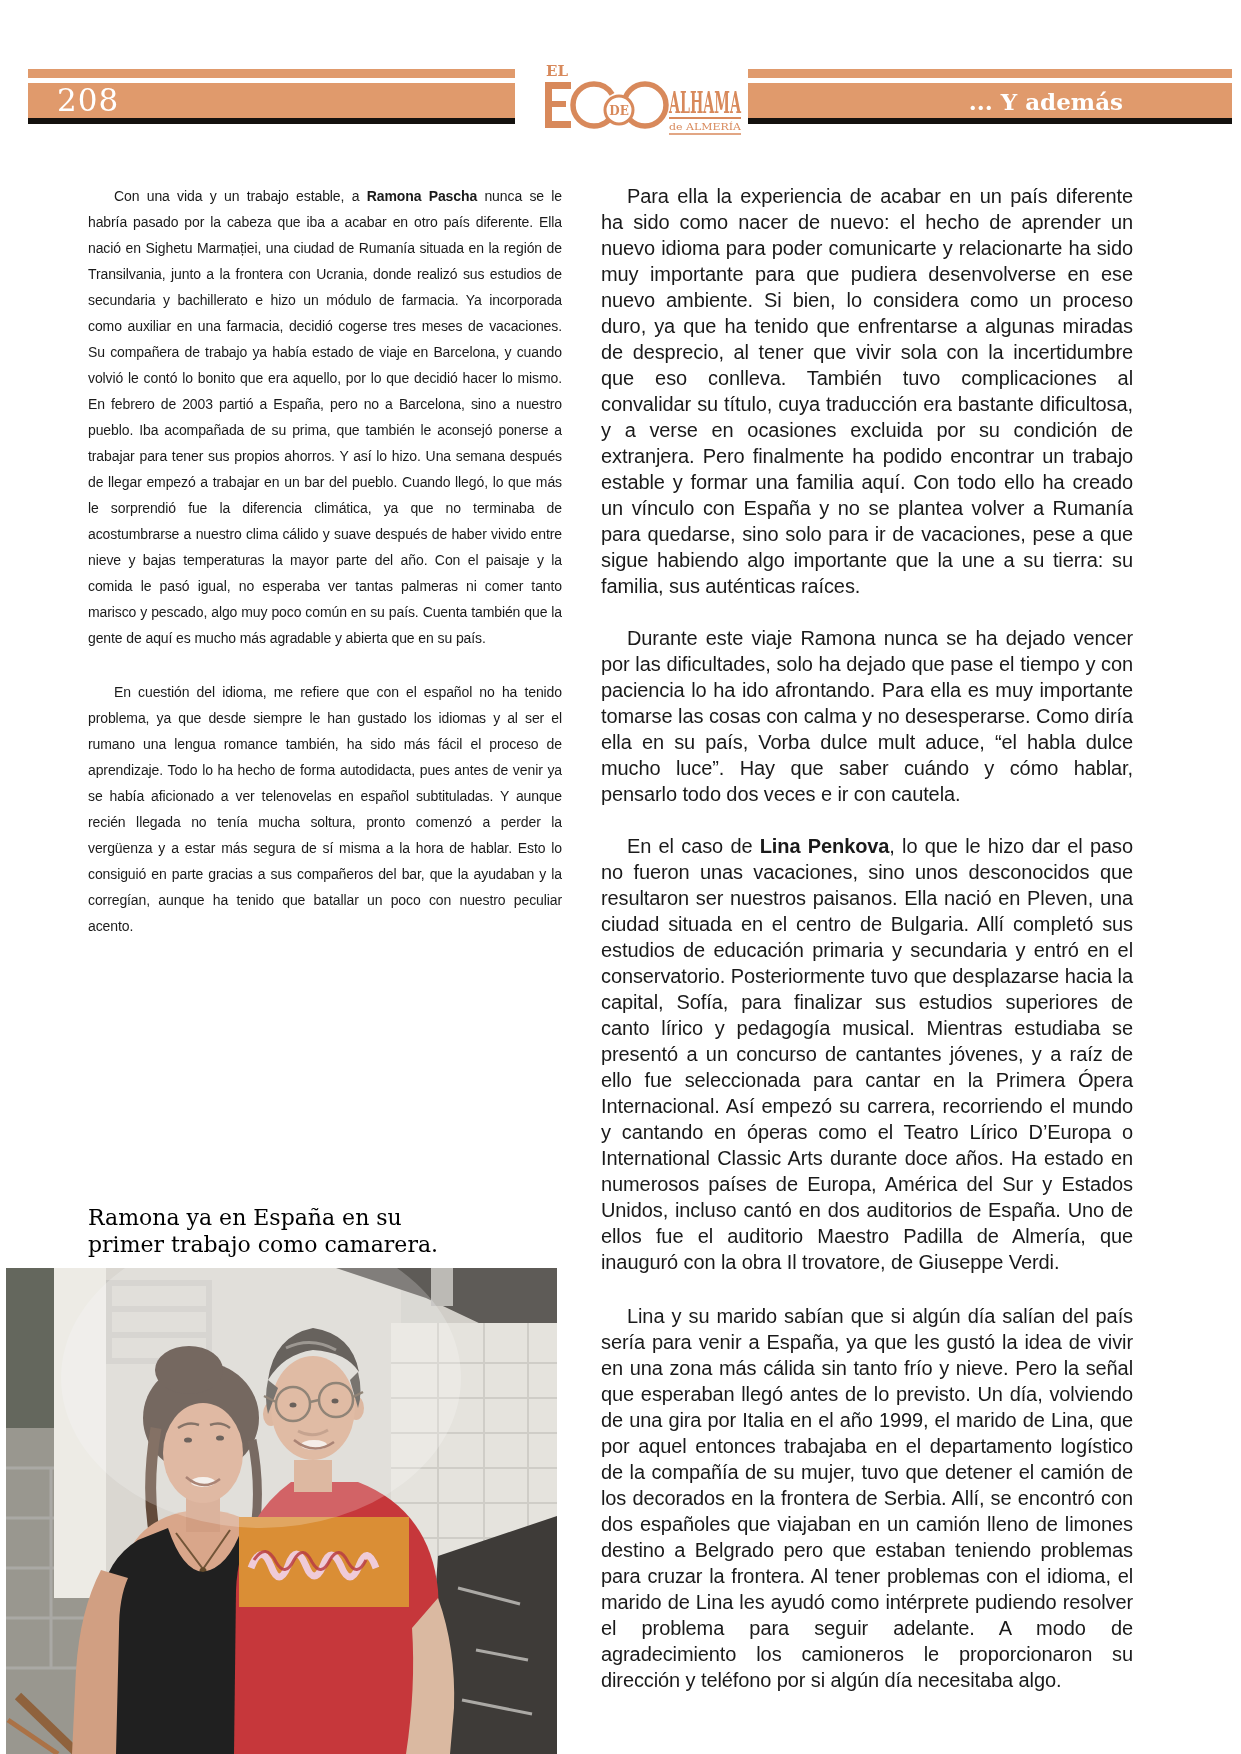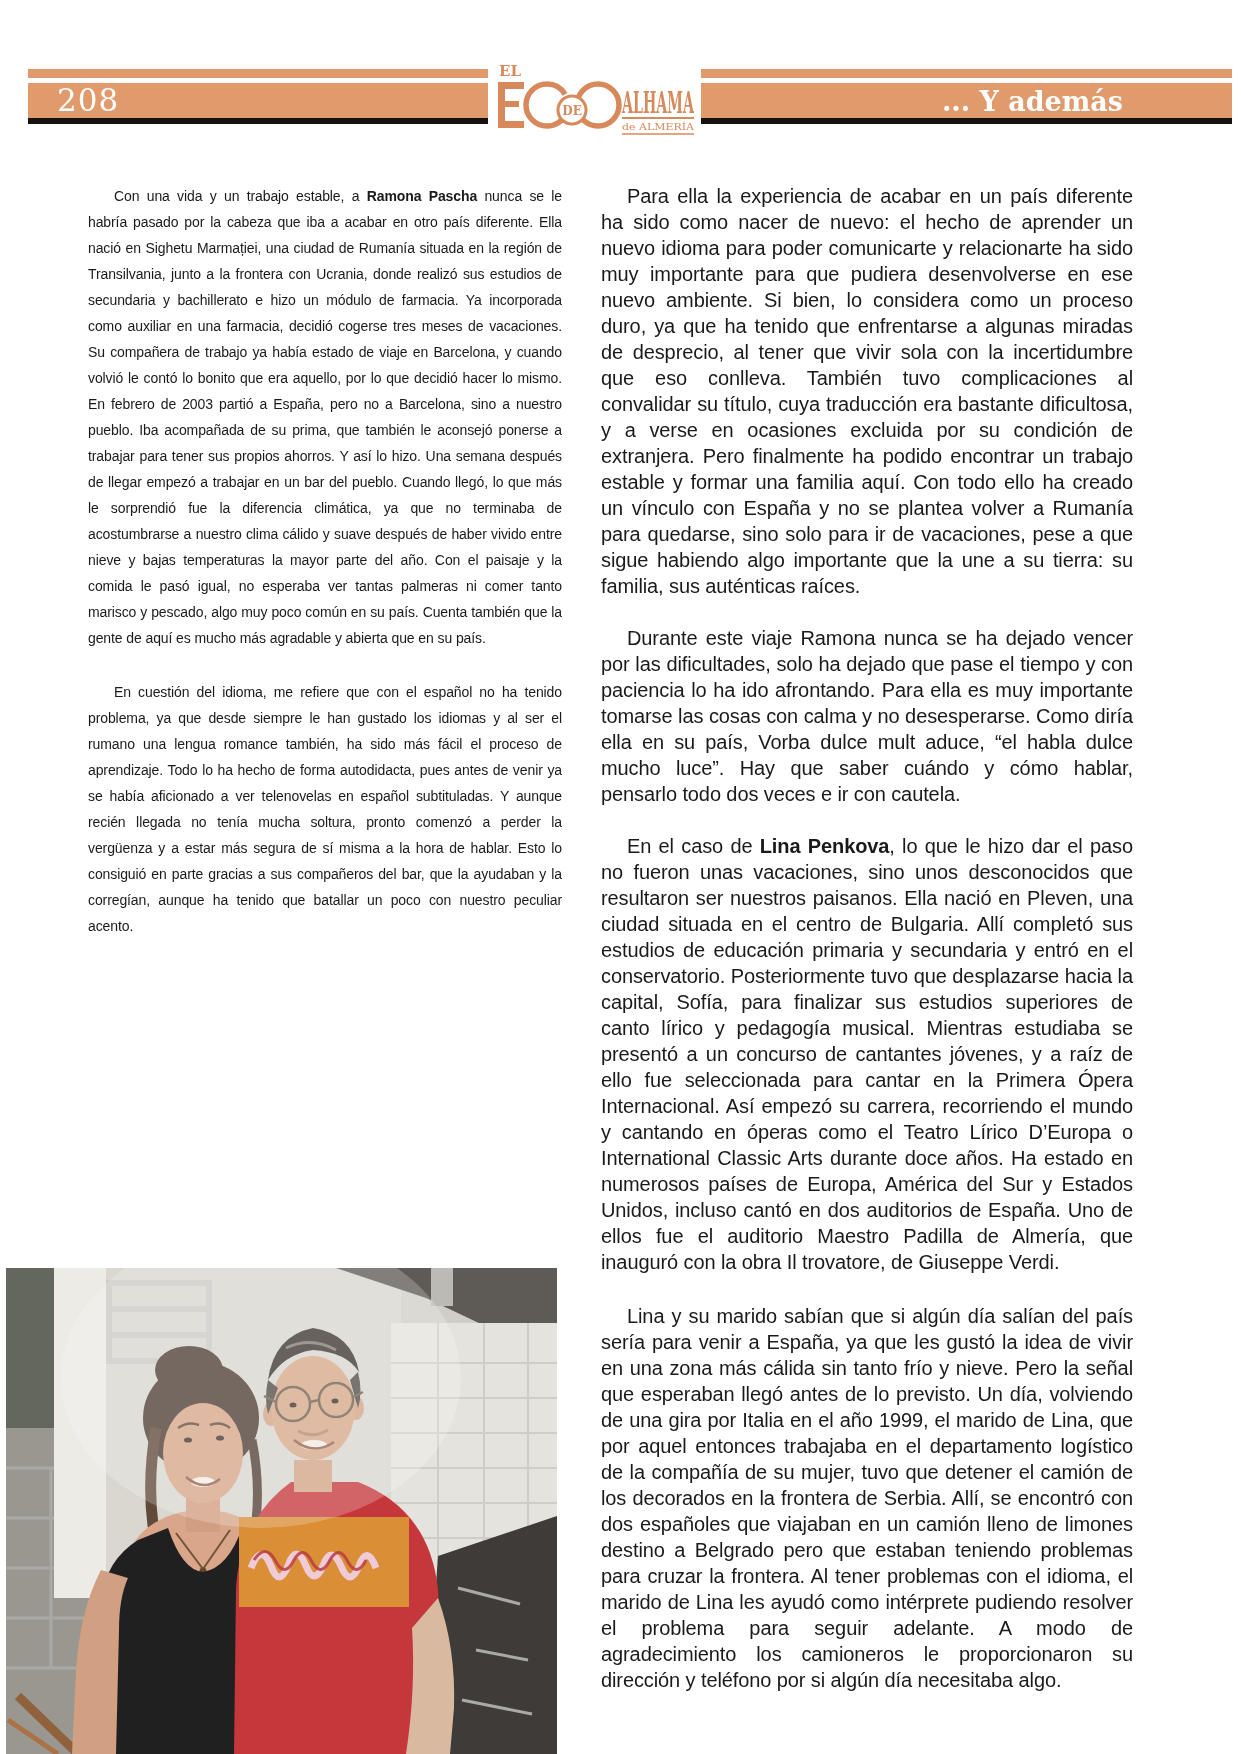--- a/index.html
+++ b/index.html
@@ -5,22 +5,22 @@
   html,body{margin:0;padding:0;background:#ffffff;}
   .page{position:relative;width:1241px;height:1754px;background:#ffffff;overflow:hidden;
         font-family:"Liberation Sans",sans-serif;color:#1a1a1a;}
   
   .rule-top{position:absolute;left:28px;top:69px;width:1204px;height:9px;}
   .head-bar{position:absolute;left:28px;top:83px;width:1204px;height:35px;}
   .rule-black{position:absolute;left:28px;top:118px;width:1204px;height:6px;}
   .pagenum{position:absolute;left:57px;top:82px;height:37px;line-height:37px;
            font-family:"DejaVu Serif",serif;font-weight:normal;font-size:31px;color:#ffffff;letter-spacing:1px;}
   .section-label{position:absolute;right:118px;top:85px;height:33px;line-height:33px;
-           font-family:"DejaVu Serif",serif;font-weight:bold;font-size:27px;color:#ffffff;}
-  .logo-box{position:absolute;left:488px;top:56px;width:213px;height:82px;background:#ffffff;}
+           font-family:"DejaVu Serif",serif;font-weight:bold;font-size:23px;color:#ffffff;}
+  .logo-box{position:absolute;left:515px;top:56px;width:213px;height:82px;background:#ffffff;padding-left:20px;}
   
   .col{position:absolute;top:183px;}
   .col-left{left:88px;width:474px;}
   .col-right{left:601px;width:532px;}
   .para{margin:0 0 26px 0;text-align:justify;text-indent:26px;
         font-size:14px;line-height:26px;letter-spacing:-0.1px;}
   .col-right .para{font-size:20px;}
   .para:last-child{margin-bottom:0;margin-top:28px;}
   .b{font-weight:bold;}
   .i{}
@@ -72,20 +72,21 @@
       <p class="para"><span>Con una vida y un trabajo estable, a </span><span class="b">Ramona Pascha</span><span> nunca se le habría pasado por la cabeza que iba a acabar en otro país diferente. Ella nació en Sighetu Marmației, una ciudad de Rumanía situada en la región de Transilvania, junto a la frontera con Ucrania, donde realizó sus estudios de secundaria y bachillerato e hizo un módulo de farmacia. Ya incorporada como auxiliar en una farmacia, decidió cogerse tres meses de vacaciones. Su compañera de trabajo ya había estado de viaje en Barcelona, y cuando volvió le contó lo bonito que era aquello, por lo que decidió hacer lo mismo. En febrero de 2003 partió a España, pero no a Barcelona, sino a nuestro pueblo. Iba acompañada de su prima, que también le aconsejó ponerse a trabajar para tener sus propios ahorros. Y así lo hizo. Una semana después de llegar empezó a trabajar en un bar del pueblo. Cuando llegó, lo que más le sorprendió fue la diferencia climática, ya que no terminaba de acostumbrarse a nuestro clima cálido y suave después de haber vivido entre nieve y bajas temperaturas la mayor parte del año. Con el paisaje y la comida le pasó igual, no esperaba ver tantas palmeras ni comer tanto marisco y pescado, algo muy poco común en su país. Cuenta también que la gente de aquí es mucho más agradable y abierta que en su país.</span></p>
       <p class="para"><span>En cuestión del idioma, me refiere que con el español no ha tenido problema, ya que desde siempre le han gustado los idiomas y al ser el rumano una lengua romance también, ha sido más fácil el proceso de aprendizaje. Todo lo ha hecho de forma autodidacta, pues antes de venir ya se había aficionado a ver telenovelas en español subtituladas. Y aunque recién llegada no tenía mucha soltura, pronto comenzó a perder la vergüenza y a estar más segura de sí misma a la hora de hablar. Esto lo consiguió en parte gracias a sus compañeros del bar, que la ayudaban y la corregían, aunque ha tenido que batallar un poco con nuestro peculiar acento.</span></p>
     </section>
   <section class="col col-right">
       <p class="para"><span>Para ella la experiencia de acabar en un país diferente ha sido como nacer de nuevo: el hecho de aprender un nuevo idioma para poder comunicarte y relacionarte ha sido muy importante para que pudiera desenvolverse en ese nuevo ambiente. Si bien, lo considera como un proceso duro, ya que ha tenido que enfrentarse a algunas miradas de desprecio, al tener que vivir sola con la incertidumbre que eso conlleva. También tuvo complicaciones al convalidar su título, cuya traducción era bastante dificultosa, y a verse en ocasiones excluida por su condición de extranjera. Pero finalmente ha podido encontrar un trabajo estable y formar una familia aquí. Con todo ello ha creado un vínculo con España y no se plantea volver a Rumanía para quedarse, sino solo para ir de vacaciones, pese a que sigue habiendo algo importante que la une a su tierra: su familia, sus auténticas raíces.</span></p>
       <p class="para"><span>Durante este viaje Ramona nunca se ha dejado vencer por las dificultades, solo ha dejado que pase el tiempo y con paciencia lo ha ido afrontando. Para ella es muy importante tomarse las cosas con calma y no desesperarse. Como diría ella en su país, Vorba dulce mult aduce, “el habla dulce mucho luce”. Hay que saber cuándo y cómo hablar, pensarlo todo dos veces e ir con cautela.</span></p>
       <p class="para"><span>En el caso de </span><span class="b">Lina Penkova</span><span>, lo que le hizo dar el paso no fueron unas vacaciones, sino unos desconocidos que resultaron ser nuestros paisanos. Ella nació en Pleven, una ciudad situada en el centro de Bulgaria. Allí completó sus estudios de educación primaria y secundaria y entró en el conservatorio. Posteriormente tuvo que desplazarse hacia la capital, Sofía, para finalizar sus estudios superiores de canto lírico y pedagogía musical. Mientras estudiaba se presentó a un concurso de cantantes jóvenes, y a raíz de ello fue seleccionada para cantar en la Primera Ópera Internacional. Así empezó su carrera, recorriendo el mundo y cantando en óperas como el Teatro Lírico D’Europa o International Classic Arts durante doce años. Ha estado en numerosos países de Europa, América del Sur y Estados Unidos, incluso cantó en dos auditorios de España. Uno de ellos fue el auditorio Maestro Padilla de Almería, que inauguró con la obra </span><span class="i">Il trovatore</span><span>, de Giuseppe Verdi.</span></p>
       <p class="para"><span>Lina y su marido sabían que si algún día salían del país sería para venir a España, ya que les gustó la idea de vivir en una zona más cálida sin tanto frío y nieve. Pero la señal que esperaban llegó antes de lo previsto. Un día, volviendo de una gira por Italia en el año 1999, el marido de Lina, que por aquel entonces trabajaba en el departamento logístico de la compañía de su mujer, tuvo que detener el camión de los decorados en la frontera de Serbia. Allí, se encontró con dos españoles que viajaban en un camión lleno de limones destino a Belgrado pero que estaban teniendo problemas para cruzar la frontera. Al tener problemas con el idioma, el marido de Lina les ayudó como intérprete pudiendo resolver el problema para seguir adelante. A modo de agradecimiento los camioneros le proporcionaron su dirección y teléfono por si algún día necesitaba algo.</span></p>
     </section>
 
+  <div class="caption">Ramona ya en España en su primer trabajo como camarera.</div>
 
   <div class="photo">
     <svg width="551" height="486" viewBox="0 0 551 486">
 
       <rect x="0" y="0" width="551" height="486" fill="#cfccc6"></rect>
       <rect x="95" y="0" width="300" height="486" fill="#d8d5cf"></rect>
       <rect x="0" y="0" width="95" height="486" fill="#949289"></rect>
       <rect x="0" y="0" width="52" height="160" fill="#5c5f55"></rect>
 
       <g stroke="#a6a5a1" stroke-width="3">

